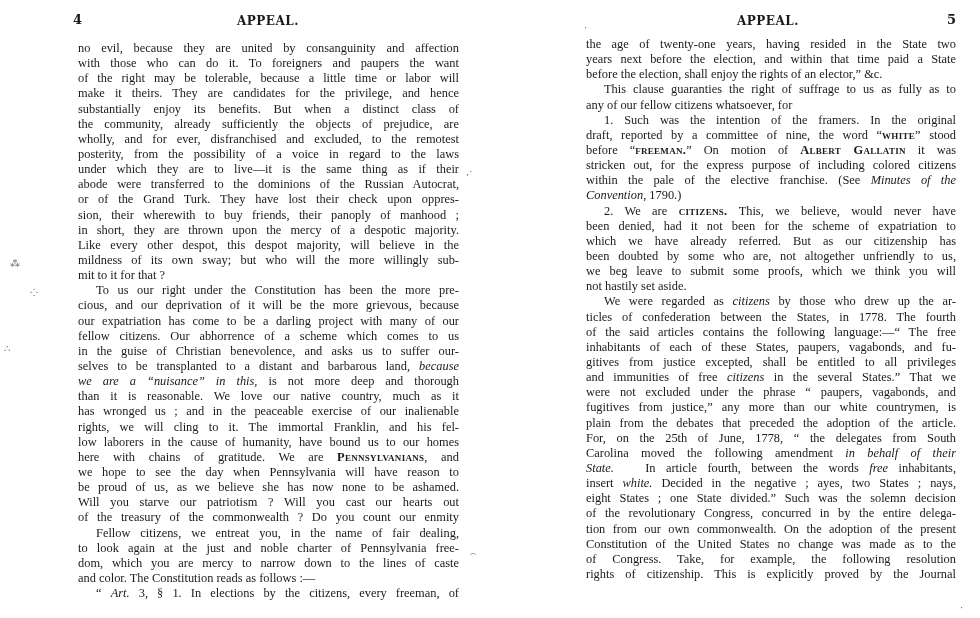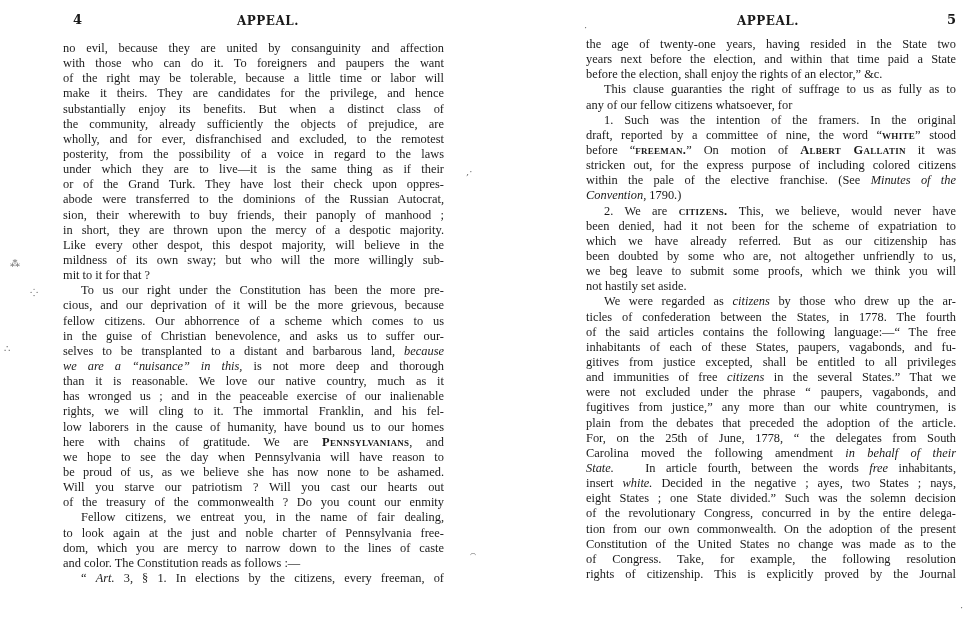--- a/index.html
+++ b/index.html
@@ -19,21 +19,21 @@
   .left .folio { position: absolute; left: 73px; top: 12px; font-size: 13px; font-weight: bold; }
   .left .running-head { left: 237px; }
   .right .folio { position: absolute; left: 457px; top: 12px; font-size: 13px; font-weight: bold; }
   .right .running-head { left: 247px; }
   .text {
     position: absolute;
     font-size: 12.4px; line-height: 15.15px;
     font-family: "Liberation Serif", "DejaVu Serif", serif;
     text-align: justify;
   }
-  .left .text { left: 63px; top: 41px; width: 381px; }
+  .left .text { left: 78px; top: 41px; width: 381px; }
   .right .text { left: 96px; top: 37px; width: 370px; }
   .line { display: block; white-space: nowrap; text-align-last: justify; height: 15.15px; }
   .line.last { text-align-last: left; }
   .line.indent { padding-left: 18px; }
   .sc { font-variant: small-caps; font-weight: bold; letter-spacing: 0.3px; }
   i { font-style: italic; }
   .speck { position: absolute; color: #6a6a6a; font-size: 10px; }
 </style>
 </head>
 <body>
@@ -44,29 +44,30 @@
   <div class="text">
     <span class="line">no evil, because they are united by consanguinity and affection</span>
     <span class="line">with those who can do it.  To foreigners and paupers the want</span>
     <span class="line">of the right may be tolerable, because a little time or labor will</span>
     <span class="line">make it theirs.  They are candidates for the privilege, and hence</span>
     <span class="line">substantially enjoy its benefits.  But when a distinct class of</span>
     <span class="line">the community, already sufficiently the objects of prejudice, are</span>
     <span class="line">wholly, and for ever, disfranchised and excluded, to the remotest</span>
     <span class="line">posterity, from the possibility of a voice in regard to the laws</span>
     <span class="line">under which they are to live—it is the same thing as if their</span>
+    <span class="line">abode were transferred to the dominions of the Russian Autocrat,</span>
     <span class="line">or of the Grand Turk.  They have lost their check upon oppres-</span>
-    <span class="line">abode were transferred to the dominions of the Russian Autocrat,</span>
     <span class="line">sion, their wherewith to buy friends, their panoply of manhood ;</span>
     <span class="line">in short, they are thrown upon the mercy of a despotic majority.</span>
     <span class="line">Like every other despot, this despot majority, will believe in the</span>
     <span class="line">mildness of its own sway;  but who will the more willingly sub-</span>
     <span class="line last">mit to it for that ?</span>
     <span class="line indent">To us our right under the Constitution has been the more pre-</span>
     <span class="line">cious, and our deprivation of it will be the more grievous, because</span>
+    <span class="line">our expatriation has come to be a darling project with many of our</span>
     <span class="line">fellow citizens.  Our abhorrence of a scheme which comes to us</span>
     <span class="line">in the guise of Christian benevolence, and asks us to suffer our-</span>
     <span class="line"><span>selves to be transplanted to a distant and barbarous land,</span> <i>because</i></span>
     <span class="line"><i>we are a “nuisance” in this,</i><span> is not more deep and thorough</span></span>
     <span class="line">than it is reasonable.  We love our native country, much as it</span>
     <span class="line">has wronged us ;  and in the peaceable exercise of our inalienable</span>
     <span class="line">rights, we will cling to it.  The immortal Franklin, and his fel-</span>
     <span class="line">low laborers in the cause of humanity, have bound us to our homes</span>
     <span class="line"><span>here with chains of gratitude.  We are</span> <span class="sc">Pennsylvanians</span><span>, and</span></span>
     <span class="line">we hope to see the day when Pennsylvania will have reason to</span>

